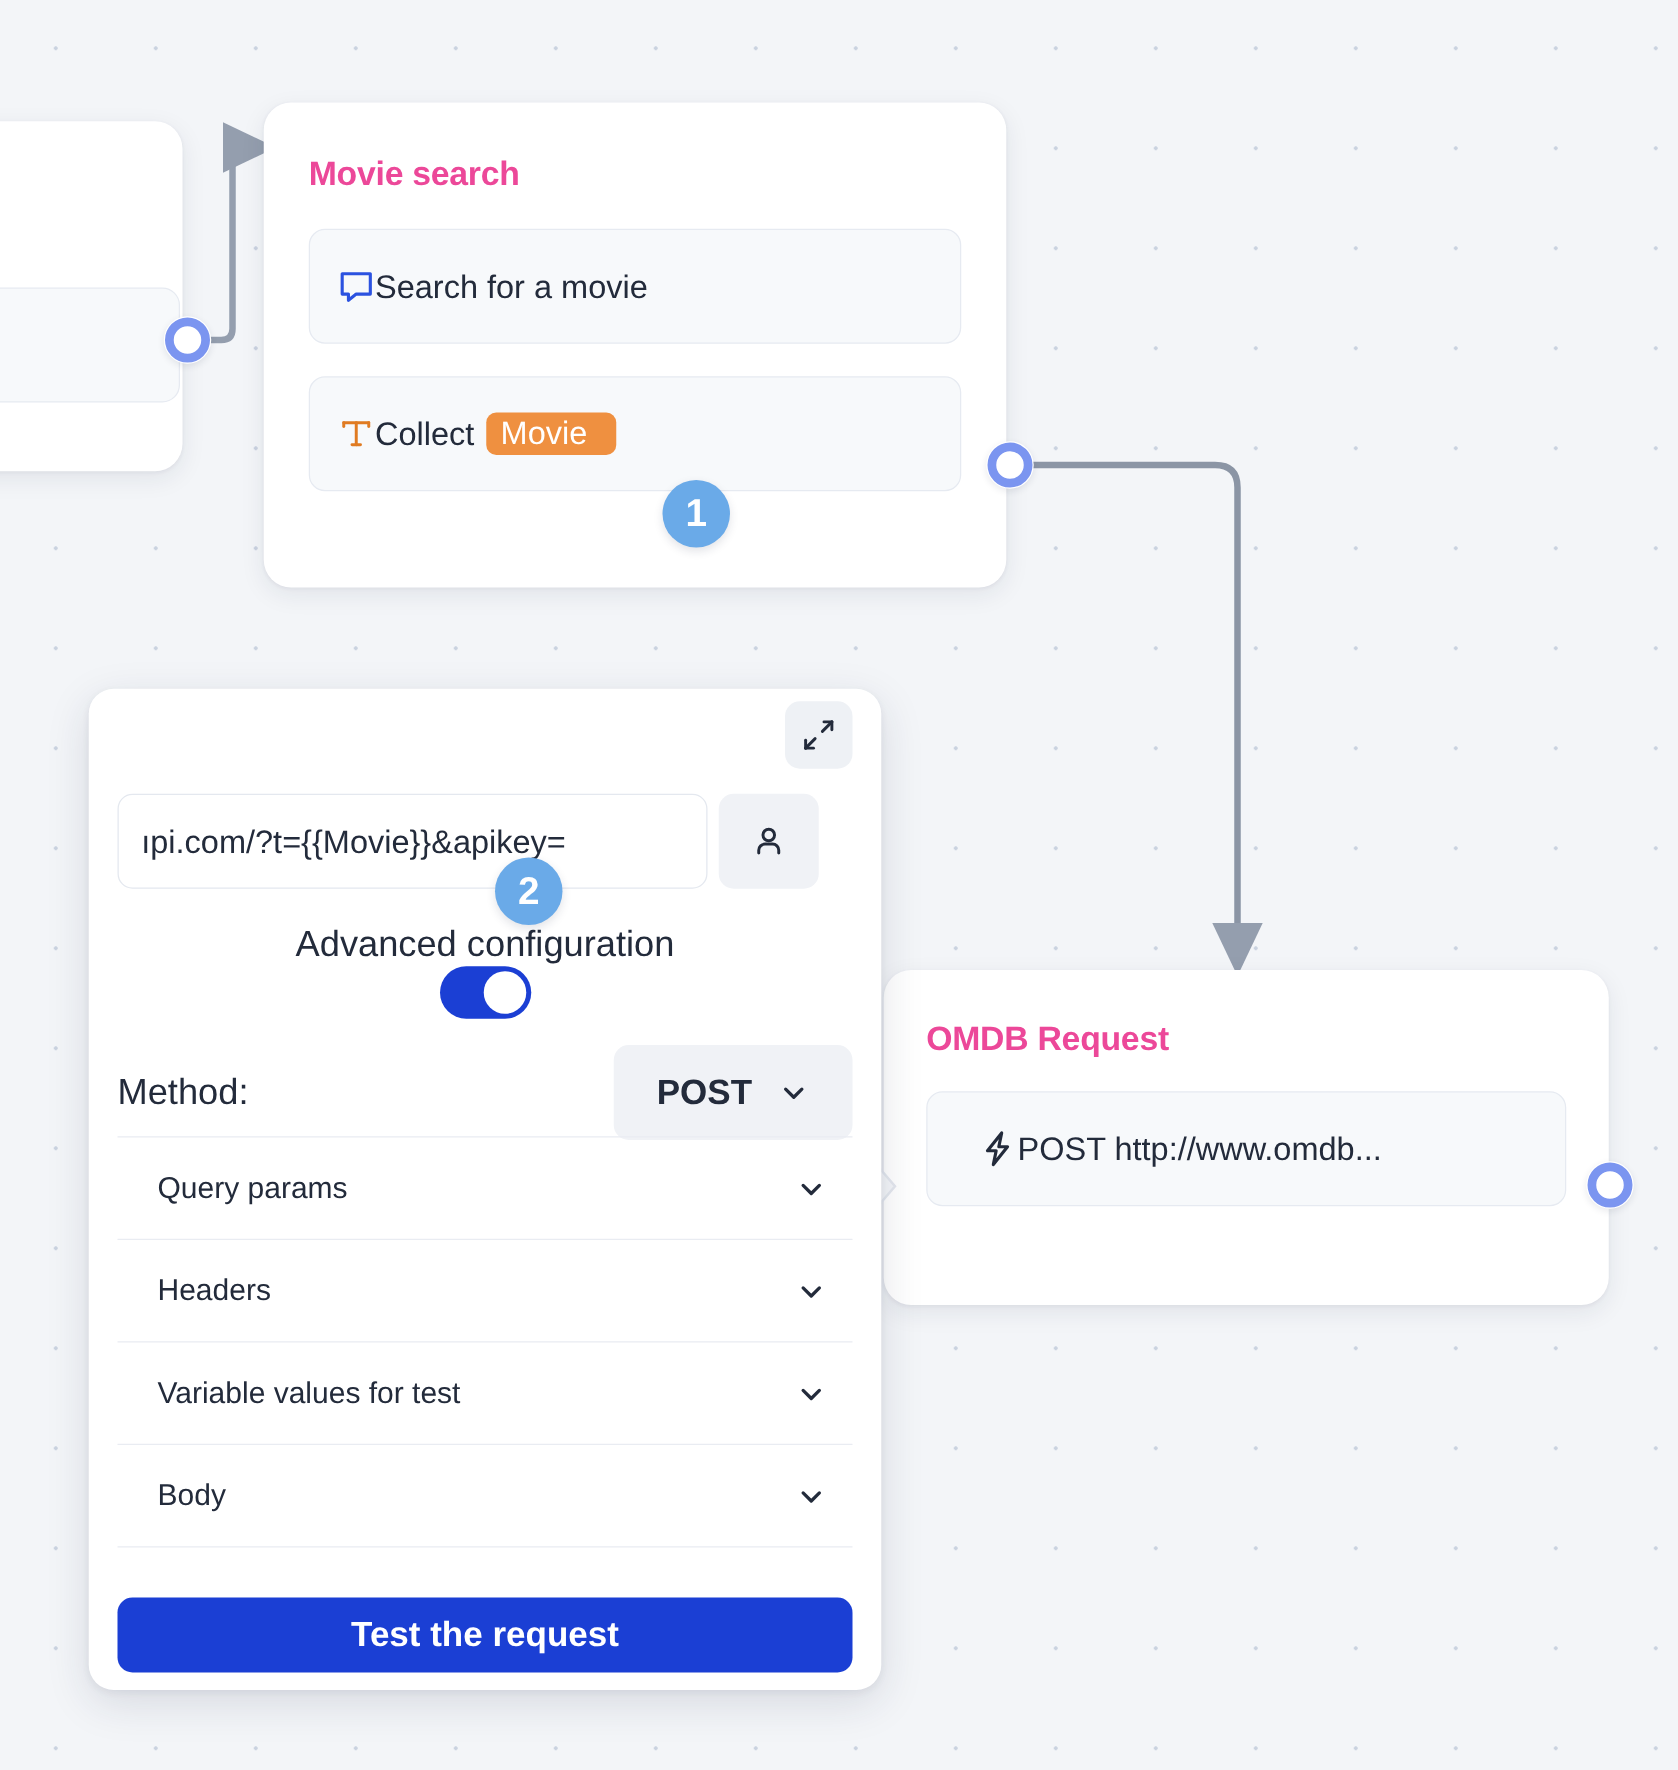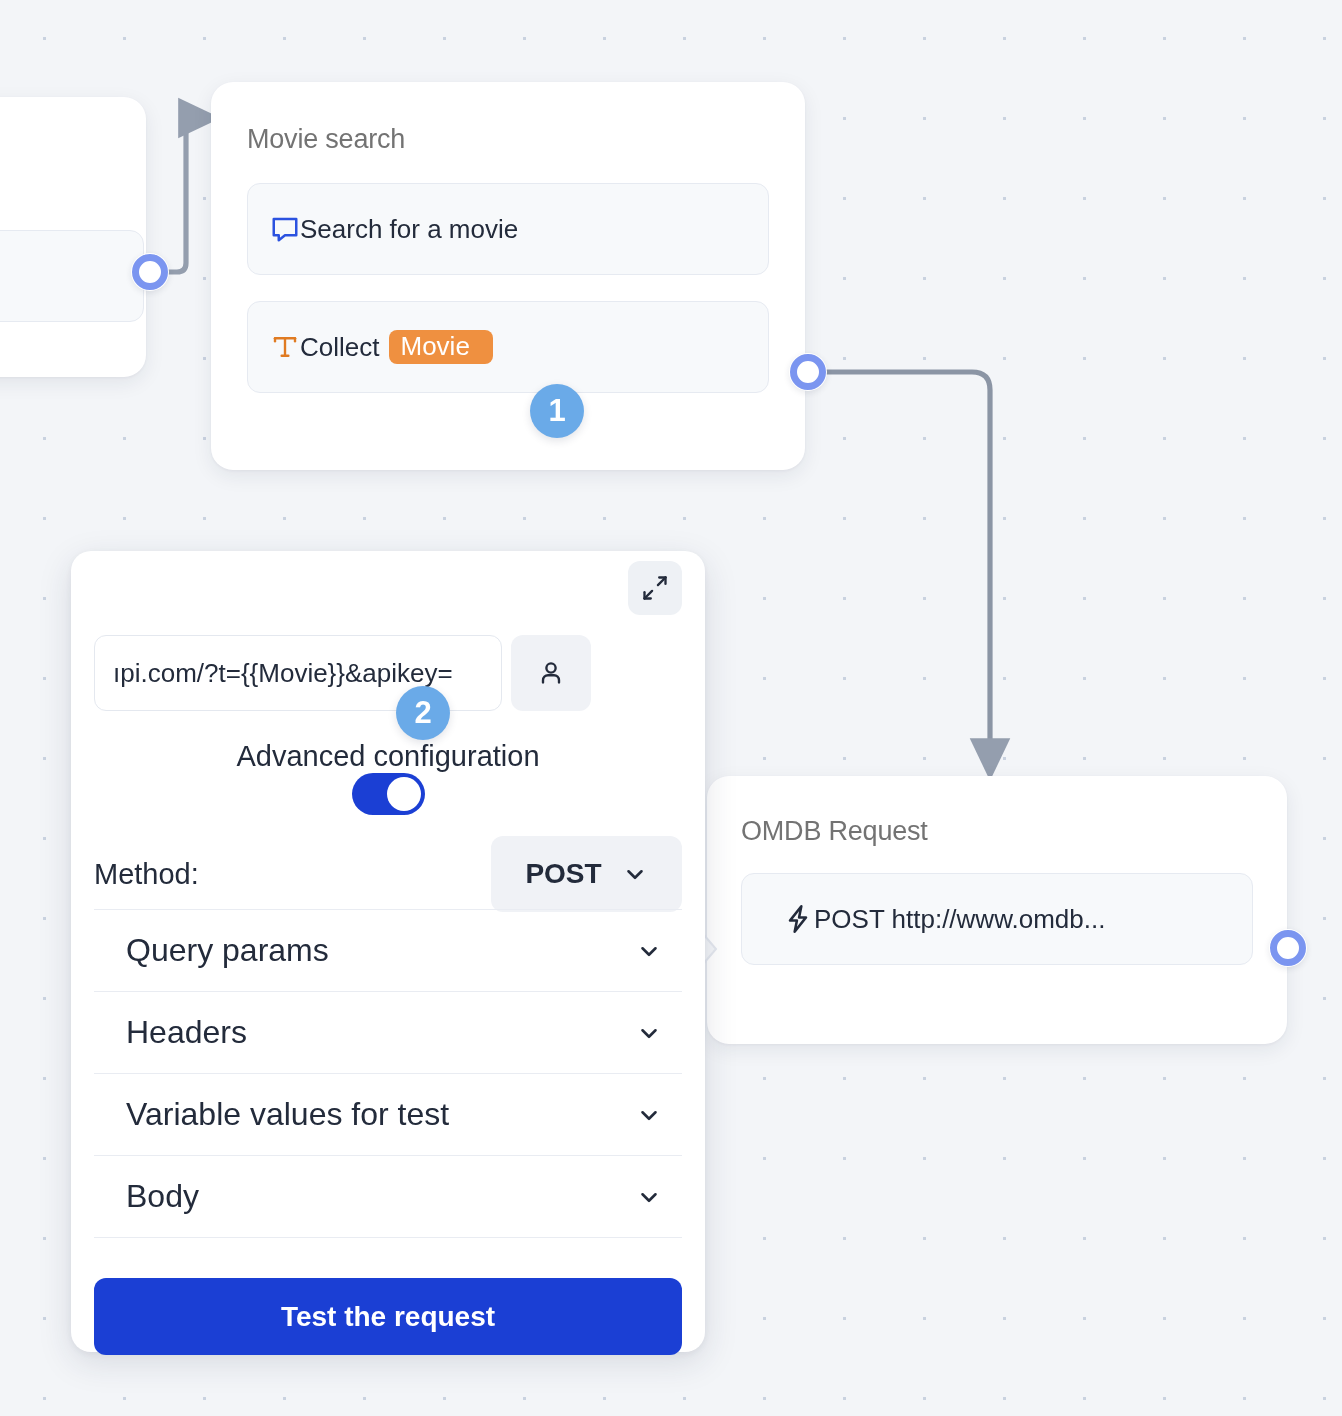--- a/index.html
+++ b/index.html
@@ -38,22 +38,22 @@
   
   .node {
     position: absolute;
     background: #ffffff;
     border-radius: 22px;
     box-shadow: 0 6px 20px rgba(30,41,70,0.08), 0 1px 3px rgba(30,41,70,0.05);
   }
 
   .node-title {
     font-size: 27px;
-    font-weight: normal;
-    color: #737373;
+    font-weight: bold;
+    color: #ec4899;
     letter-spacing: -0.2px;
   }
 
   .node-row {
     background: #f7f9fb;
     border: 1px solid #e6eaf1;
     border-radius: 13px;
     display: flex;
     align-items: center;
     gap: 0;
@@ -189,21 +189,21 @@
   }
 
   .url-row {
     position: absolute;
     left: 23px;
     top: 84px;
     display: flex;
     gap: 9px;
   }
   #url-input {
-    width: 408px;
+    width: 472px;
     height: 76px;
     border: 1px solid #e4e8ef;
     border-radius: 12px;
     background: #ffffff;
     font-family: "Liberation Sans", sans-serif;
     font-size: 26px;
     color: #232b3b;
     padding: 0 18px;
     outline: none;
     overflow: hidden;
@@ -288,30 +288,30 @@
   .acc-item {
     height: 82px;
     border-bottom: 1px solid #e9ecf2;
     display: flex;
     align-items: center;
     justify-content: space-between;
     padding: 0 20px 0 32px;
     cursor: pointer;
   }
   .acc-label {
-    font-size: 32px;
+    font-size: 24px;
     color: #232b3b;
   }
 
   #test-btn {
     position: absolute;
     left: 23px;
     top: 727px;
     width: 588px;
-    height: 77px;
+    height: 60px;
     background: #1b3fd4;
     color: #ffffff;
     font-size: 28px;
     font-weight: bold;
     font-family: "Liberation Sans", sans-serif;
     border: none;
     border-radius: 12px;
     cursor: pointer;
     z-index: 31;
   }

